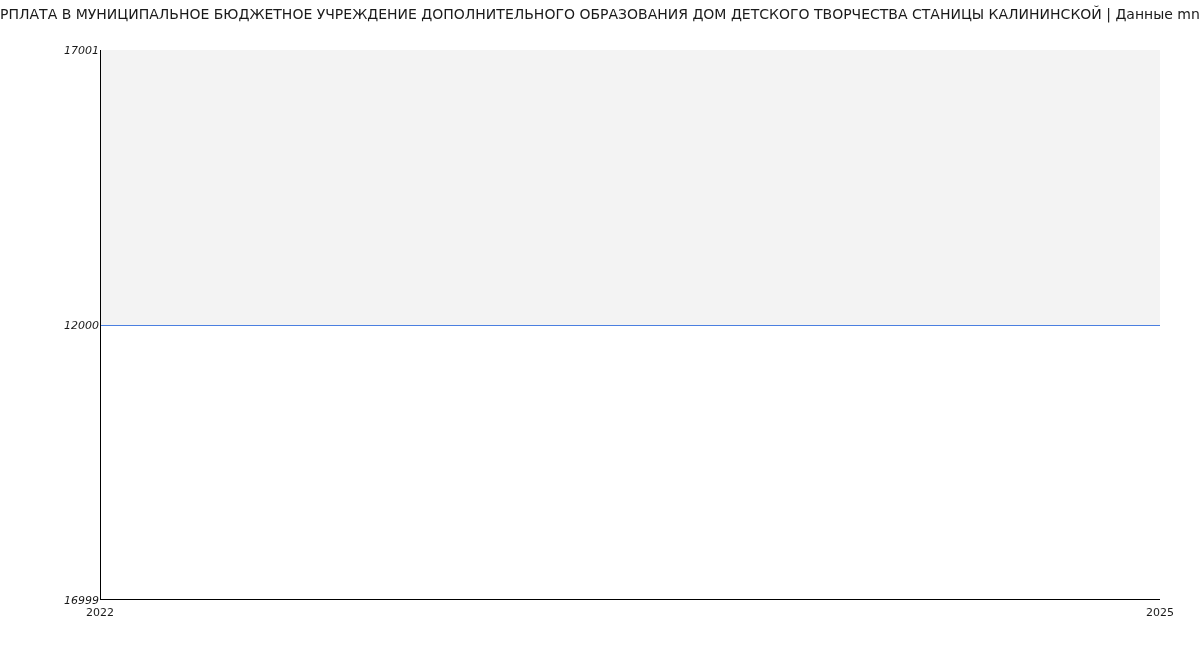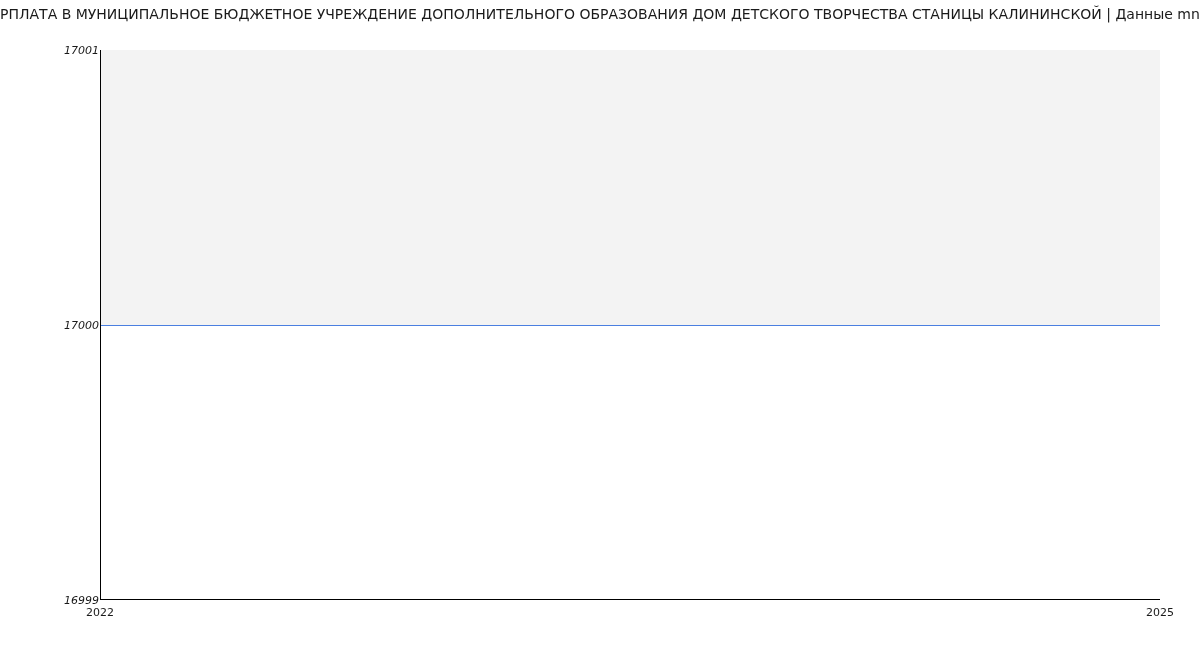--- a/index.html
+++ b/index.html
@@ -78,21 +78,21 @@
     .xtick.right { left: 1160px; }
   </style>
 </head>
 <body>
 
 <div class="container">
 
   <div class="title">РПЛАТА В МУНИЦИПАЛЬНОЕ БЮДЖЕТНОЕ УЧРЕЖДЕНИЕ ДОПОЛНИТЕЛЬНОГО ОБРАЗОВАНИЯ ДОМ ДЕТСКОГО ТВОРЧЕСТВА СТАНИЦЫ КАЛИНИНСКОЙ | Данные mnogo.wo</div>
 
   <div class="ytick top">17001</div>
-  <div class="ytick mid">17000</div>
+  <div class="ytick mid">12000</div>
   <div class="ytick bot">16999</div>
 
   <div class="plot">
     <div class="fill-upper"></div>
     <div class="series-line"></div>
   </div>
 
   <div class="xtick left">2022</div>
   <div class="xtick right">2025</div>
 

